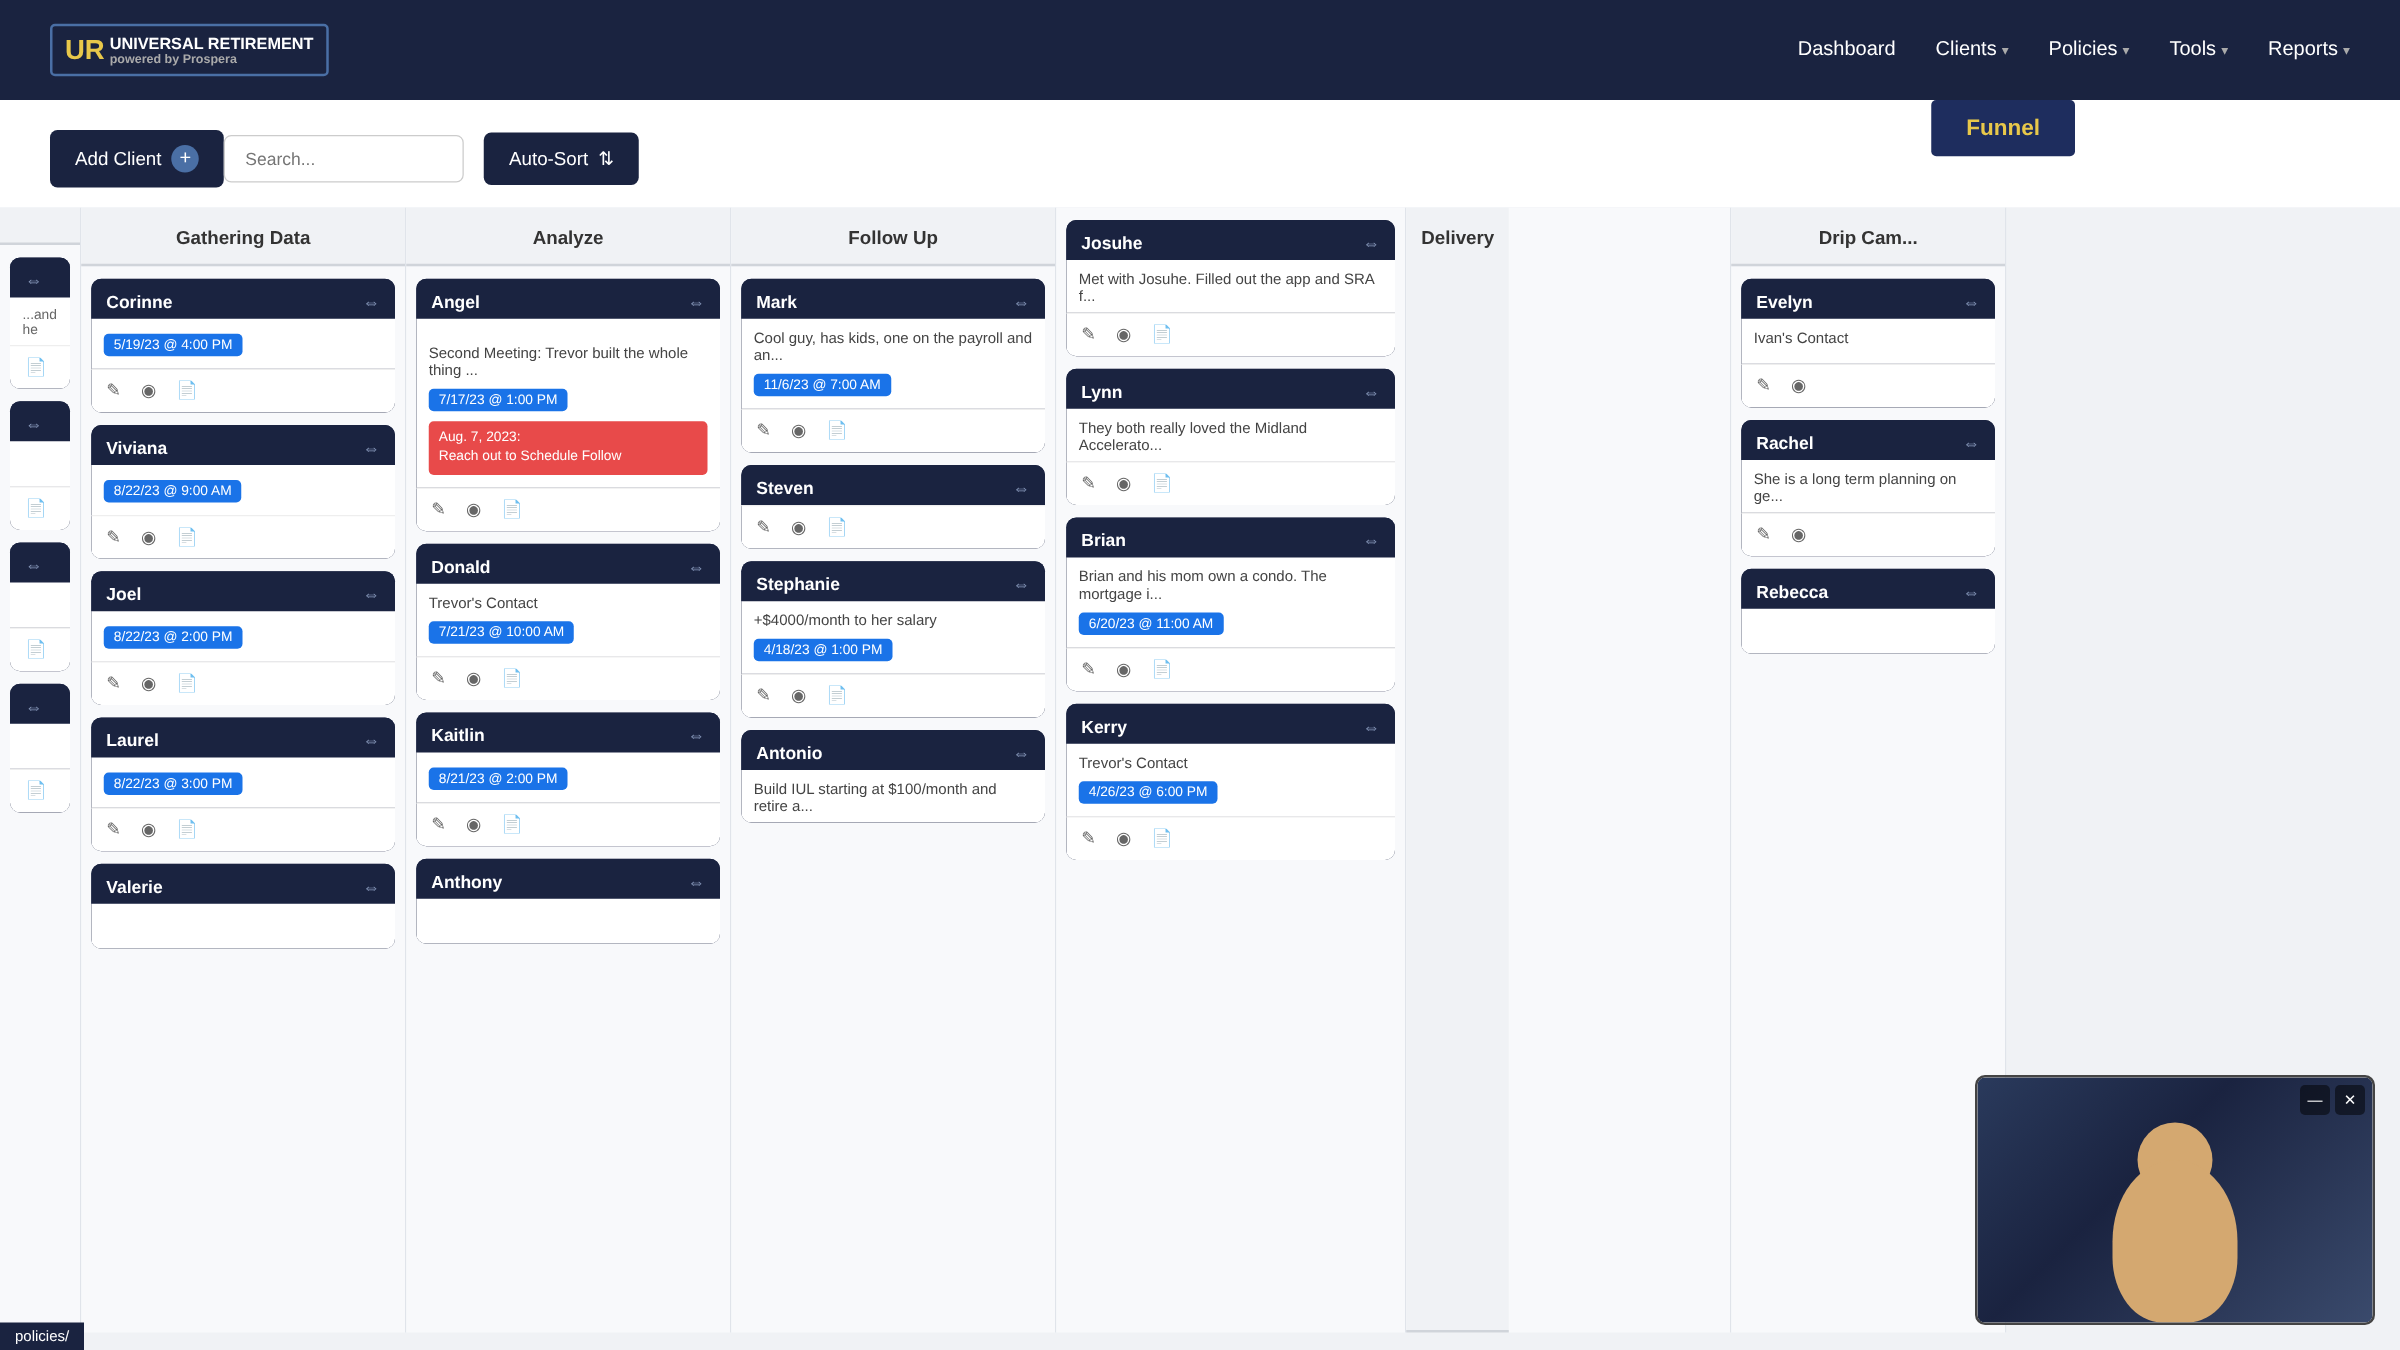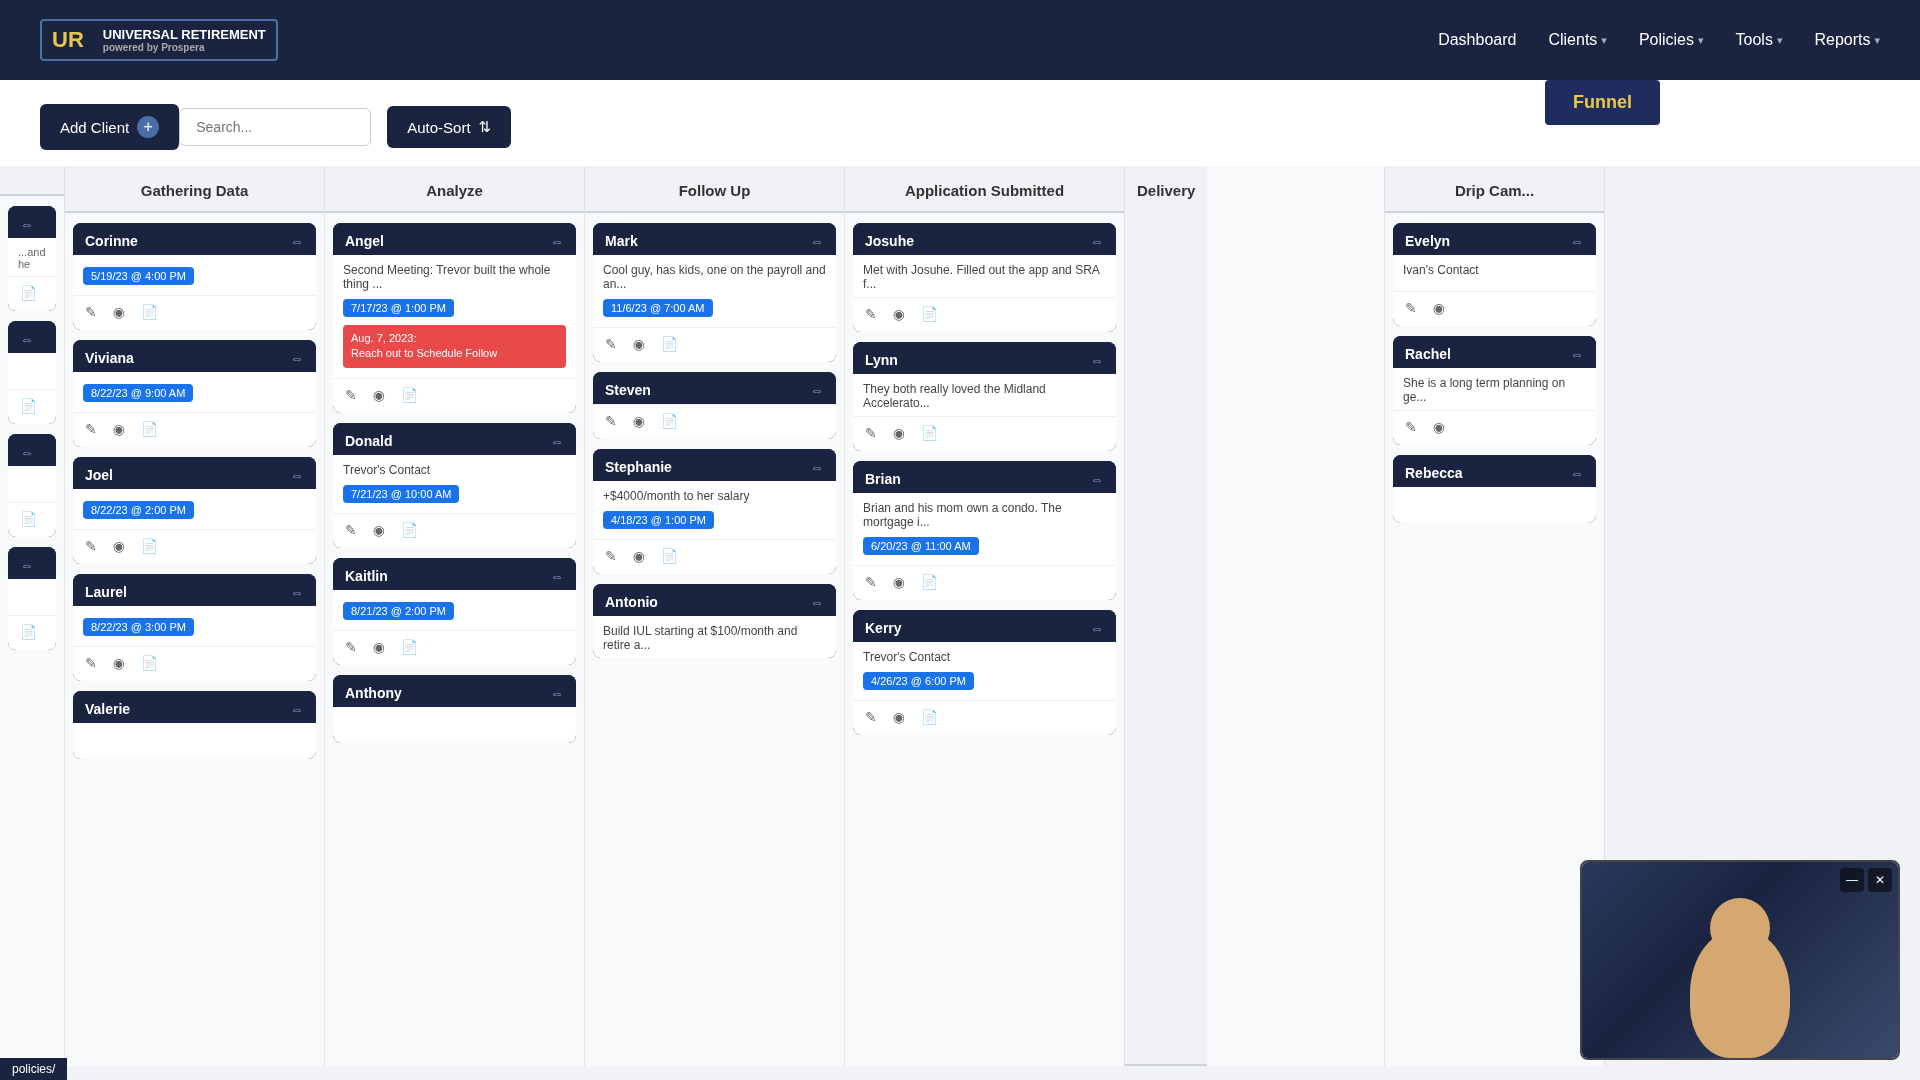--- a/index.html
+++ b/index.html
@@ -20,21 +20,21 @@
     .logo-box {
       background: #1a2340;
       border: 2px solid #4a6fa5;
       border-radius: 4px;
       padding: 6px 10px;
       color: white;
       font-weight: bold;
       font-size: 18px;
       display: flex;
       align-items: flex-start;
-      gap: 19px;
+      gap: 4px;
     }
     .logo-ur { color: #e8c84a; font-size: 22px; font-weight: 900; }
     .logo-text { color: white; font-size: 13px; line-height: 1.2; }
     .powered { color: #aaa; font-size: 10px; }
     .nav-links { display: flex; align-items: center; gap: 32px; }
     .nav-link {
       color: white;
       text-decoration: none;
       font-size: 16px;
       display: flex;
@@ -471,21 +471,21 @@
   <div class="column">
     <div class="column-header">Analyze</div>
     <div class="column-cards">
 
       <div class="card">
         <div class="card-header">
           <span class="card-name">Angel</span>
           <span class="card-move">⇔</span>
         </div>
         <div class="card-body">
-          <div style="margin-bottom:4px;font-size:12px;color:#444;">Second Meeting: Trevor built the whole thing ...</div>
+          <div style="margin-bottom:4px;font-size:12px;color:#444;margin-top:12px;">Second Meeting: Trevor built the whole thing ...</div>
           <span class="card-date">7/17/23 @ 1:00 PM</span>
           <div class="card-date red" style="margin-top:4px;white-space:pre-line;">Aug. 7, 2023:
 Reach out to Schedule Follow</div>
         </div>
         <div class="card-actions">
           <button class="card-action-btn">✎</button>
           <button class="card-action-btn">◉</button>
           <button class="card-action-btn">📄</button>
         </div>
       </div>
@@ -587,21 +587,20 @@
         </div>
         <div class="card-body">
           <div style="font-size:12px;color:#444;">Build IUL starting at $100/month and retire a...</div>
         </div>
       </div>
 
     </div>
   </div>
 
   <div class="column" style="min-width:280px;width:280px;">
-    <div class="column-header">Application Submitted</div>
     <div class="column-cards">
 
       <div class="card">
         <div class="card-header">
           <span class="card-name">Josuhe</span>
           <span class="card-move">⇔</span>
         </div>
         <div class="card-body">
           <div style="font-size:12px;color:#444;">Met with Josuhe. Filled out the app and SRA f...</div>
         </div>

